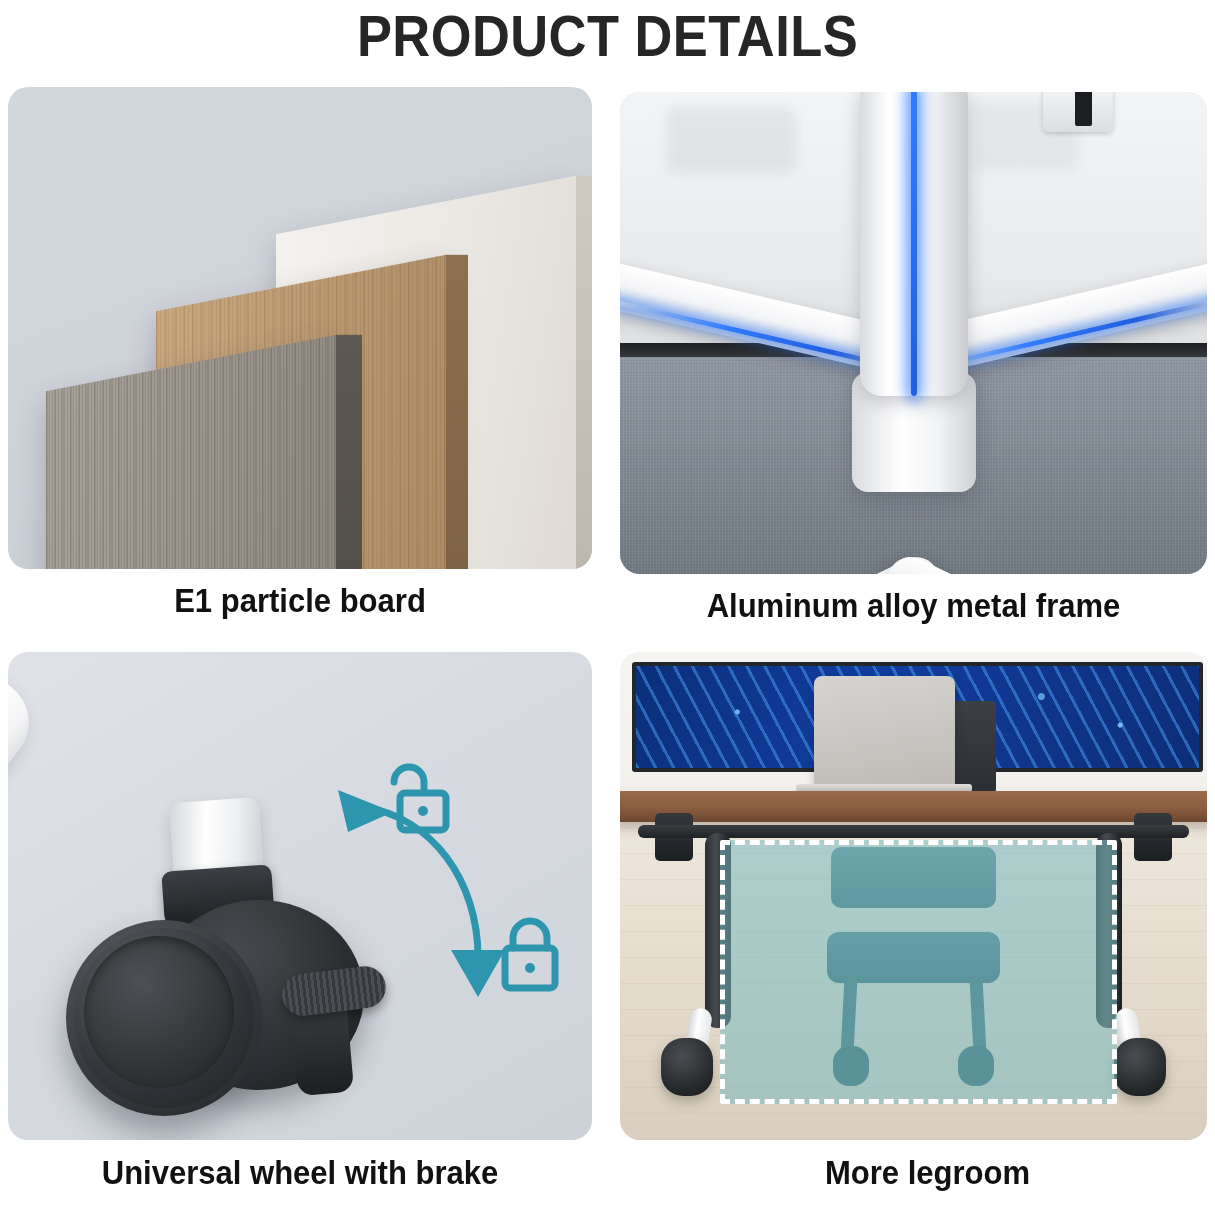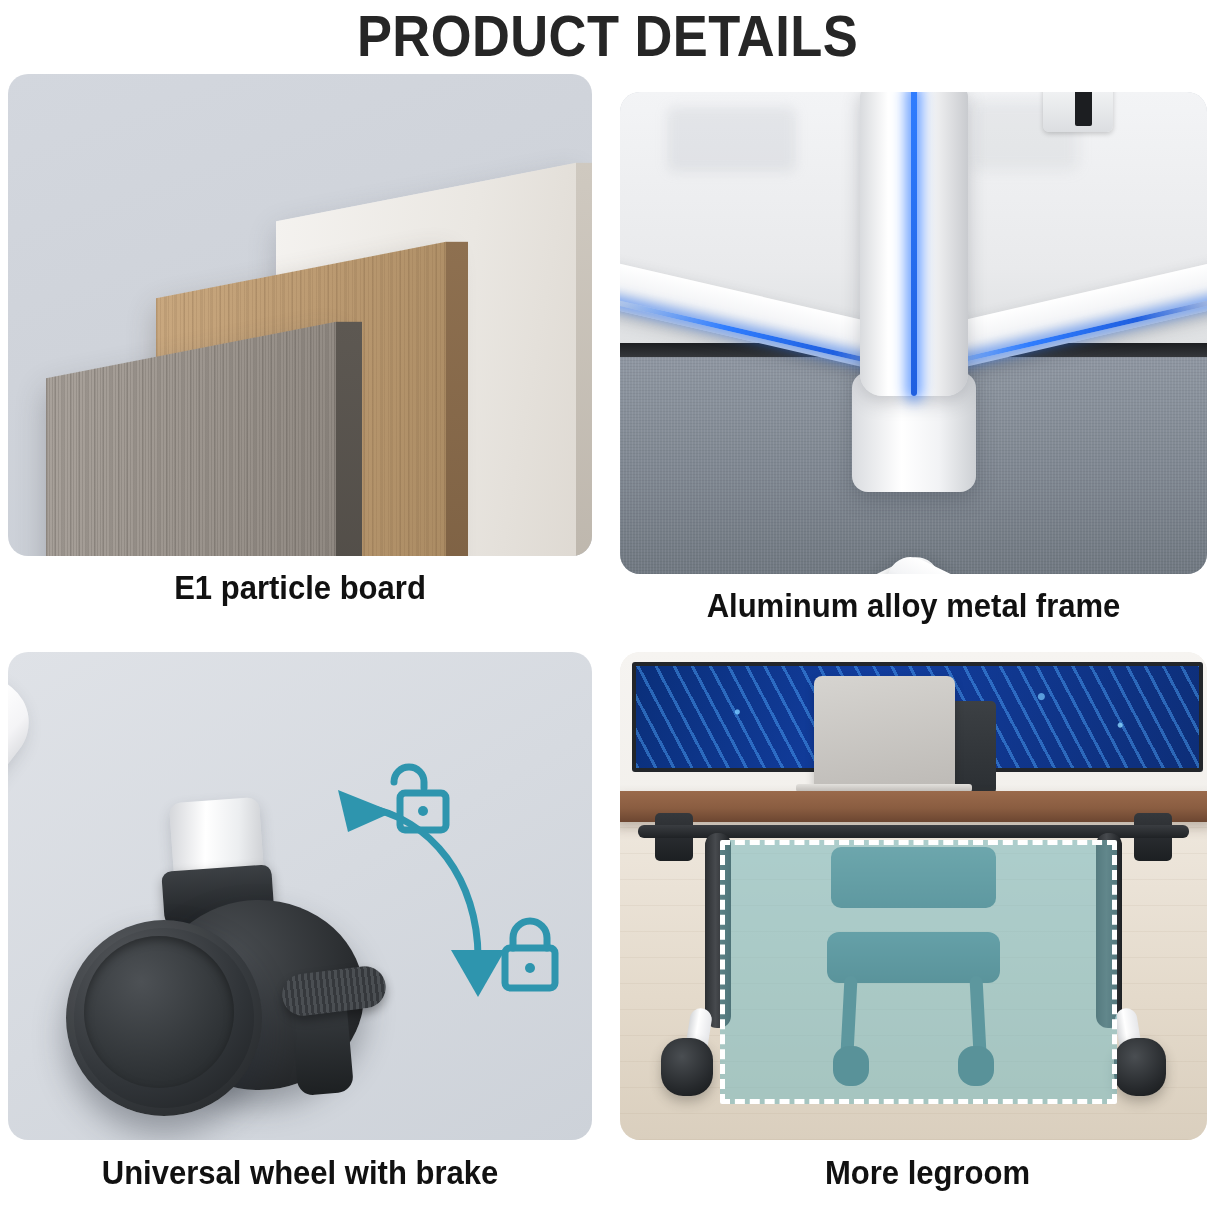--- a/index.html
+++ b/index.html
@@ -20,21 +20,21 @@
   .cell{position:absolute;}
   .panel{position:absolute;left:0;top:0;border-radius:20px;overflow:hidden;}
   .caption{
     position:absolute;left:0;width:100%;text-align:center;
     font-size:33px;font-weight:700;color:#111;
     font-family:"Liberation Sans",sans-serif;
     transform:scaleX(0.94);
   }
 
   
-  #cell-board    {left:8px;  top:74px;  width:584px;height:550px;}
+  #cell-board    {left:8px;  top:87px;  width:584px;height:550px;}
   #cell-frame    {left:620px;top:92px;  width:587px;height:550px;}
   #cell-wheel    {left:8px;  top:652px; width:584px;height:548px;}
   #cell-legroom  {left:620px;top:652px; width:587px;height:548px;padding-left:28px;}
   #cell-board   .panel,#cell-frame .panel{width:584px;height:482px;}
   #cell-frame   .panel{width:587px;}
   #cell-wheel   .panel{width:584px;height:488px;}
   #cell-legroom .panel{width:587px;height:488px;}
   #cell-board   .caption,#cell-frame .caption{top:495px;}
   #cell-wheel   .caption,#cell-legroom .caption{top:502px;}
 

